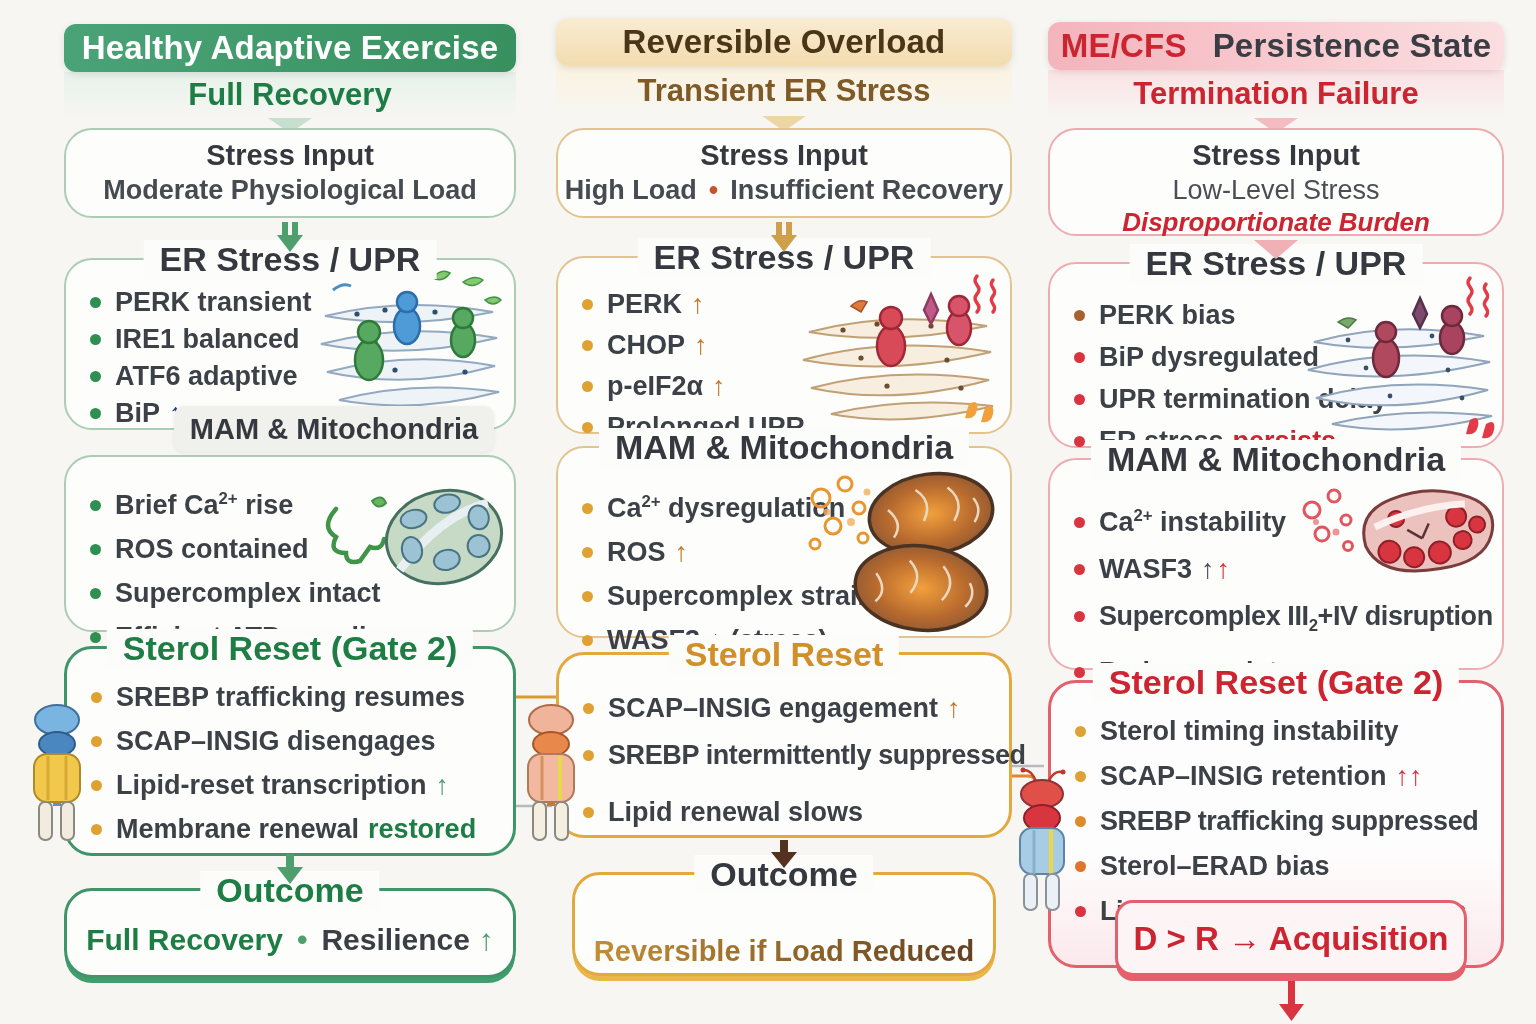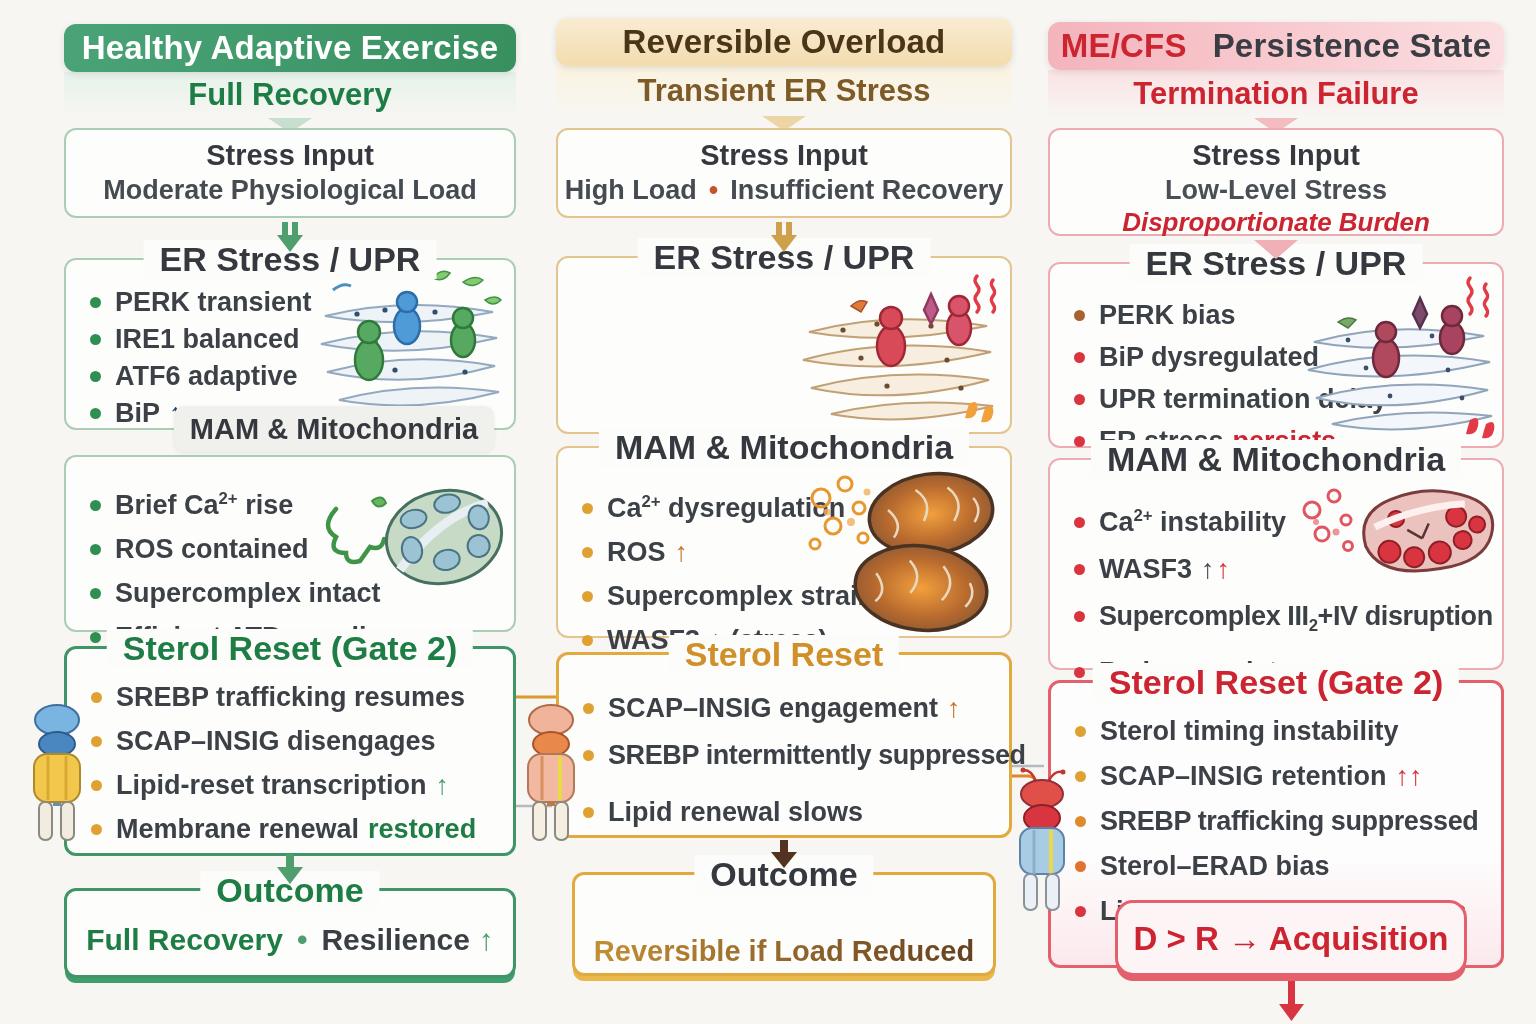--- a/index.html
+++ b/index.html
@@ -21,21 +21,21 @@
   .h3{background:linear-gradient(90deg,#f4b4bc,#fbdee1)}
   .acc{color:var(--red);margin-right:26px}
   .restw{color:#3a3e44}
   .sub{position:absolute;left:0;right:0;display:flex;align-items:center;justify-content:center;font-size:31px;font-weight:bold}
   .s1{background:linear-gradient(180deg,#e6f2ea,rgba(251,253,251,0));color:var(--greenDark)}
   .s2{background:linear-gradient(180deg,#fbf3e0,rgba(253,251,246,0));color:var(--brownMid)}
   .s3{background:linear-gradient(180deg,#fbe2e4,rgba(253,244,245,0));color:var(--red)}
   .ptr{position:absolute;left:50%;transform:translateX(-50%);width:0;height:0;
        border-left:22px solid transparent;border-right:22px solid transparent}
   .p1{border-top:15px solid #c7dfcf}.p2{border-top:15px solid #edd5a4}.p3{border-top:15px solid #f3bcc1}
-  .bx{position:absolute;left:0;right:0;background:#fdfdfc;border-radius:12px;z-index:1}
+  .bx{position:absolute;left:0;right:0;background:#fdfdfc;border-radius:28px;z-index:1}
   .b-g{border:2.5px solid var(--greenBorder)} .b-gs{border:3px solid #3f9468}
   .b-t{border:2.5px solid var(--tanBorder)}   .b-gold{border:3px solid #e2a93f}
   .b-p{border:2.5px solid var(--pinkBorder)}  .b-r{border:3px solid var(--redBorder)}
   .bx-t{position:absolute;top:-20px;left:50%;transform:translateX(-50%);background:#fcfcfa;
         padding:0 16px;font-size:34px;font-weight:bold;white-space:nowrap;color:#35393f;z-index:2}
   .t-green{color:var(--greenDark)} .t-gold{color:var(--goldDeep)} .t-red{color:var(--red)}
   .mam-pill{position:absolute;background:#f0f0ec;border-radius:10px;text-align:center;font-size:29px;
             font-weight:bold;color:#35393f;z-index:3;box-shadow:0 1px 4px rgba(0,0,0,.07);line-height:46px}
   .stress{text-align:center;padding-top:9px}
   .st-t{font-size:29px;font-weight:bold;color:#35393f}
@@ -217,20 +217,26 @@
   <svg class="mid-arrow" style="left:210px;top:222px" width="36" height="32">
     <g fill="#cfa04c">
         <rect x="10" y="0" width="6" height="13"></rect>
         <rect x="20" y="0" width="6" height="13"></rect>
         <path d="M5,13 h26 l-13,17 z"></path>
       </g>
   </svg>
 
   <div class="bx b-t" style="top:256px;height:178px">
     <div class="bx-t">ER Stress / UPR</div>
+    <ul class="bl" style="top:26px;line-height:41px">
+      <li><span class="dot d-y"></span><span>PERK</span><span class="arw a-o">↑</span></li>
+      <li><span class="dot d-y"></span><span>CHOP</span><span class="arw a-o">↑</span></li>
+      <li><span class="dot d-y"></span><span>p-eIF2α</span><span class="arw a-o">↑</span></li>
+      <li><span class="dot d-y"></span><span>Prolonged UPR</span></li>
+    </ul>
     <svg class="ill" style="right:4px;top:8px" width="215" height="166" viewBox="0 0 215 166">
       <g fill="#f7eee0" stroke="#c2a075" stroke-width="2">
         <path d="M18,66 Q100,44 196,60 Q100,80 18,66Z"></path>
           <path d="M12,94 Q100,70 200,86 Q100,110 12,94Z"></path>
         <path d="M20,122 Q104,100 198,114 Q104,140 20,122Z"></path>
           <path d="M40,148 Q112,130 202,140 Q112,162 40,148Z"></path>
       </g>
       <g fill="#6e4a2e">
           <circle cx="52" cy="64" r="2.6"></circle>
           <circle cx="86" cy="58" r="2.6"></circle>
@@ -345,21 +351,21 @@
 <div class="col" style="left:1048px;width:456px">
   <div class="hdr h3" style="top:22px;height:48px">
     <span class="acc">ME/CFS</span>
       <span class="restw">Persistence State</span>
   </div>
   <div class="sub s3" style="top:70px;height:48px">Termination Failure</div>
   <div class="ptr p3" style="top:118px"></div>
 
   <div class="bx b-p stress" style="top:128px;height:108px">
     <div class="st-t">Stress Input</div>
-    <div class="st-l" style="font-weight:bold;color:#4a4f55">Low-Level Stress</div>
+    <div class="st-l" style="font-weight:normal;color:#4a4f55">Low-Level Stress</div>
     <div class="st-em">Disproportionate Burden</div>
   </div>
 
   <svg class="mid-arrow" style="left:206px;top:240px" width="44" height="20">
     <path d="M0,0 h44 l-22,19 z" fill="#efb0b6"></path>
   </svg>
 
   <div class="bx b-p" style="top:262px;height:186px">
     <div class="bx-t">ER Stress / UPR</div>
     <ul class="bl" style="top:30px;line-height:42px">

